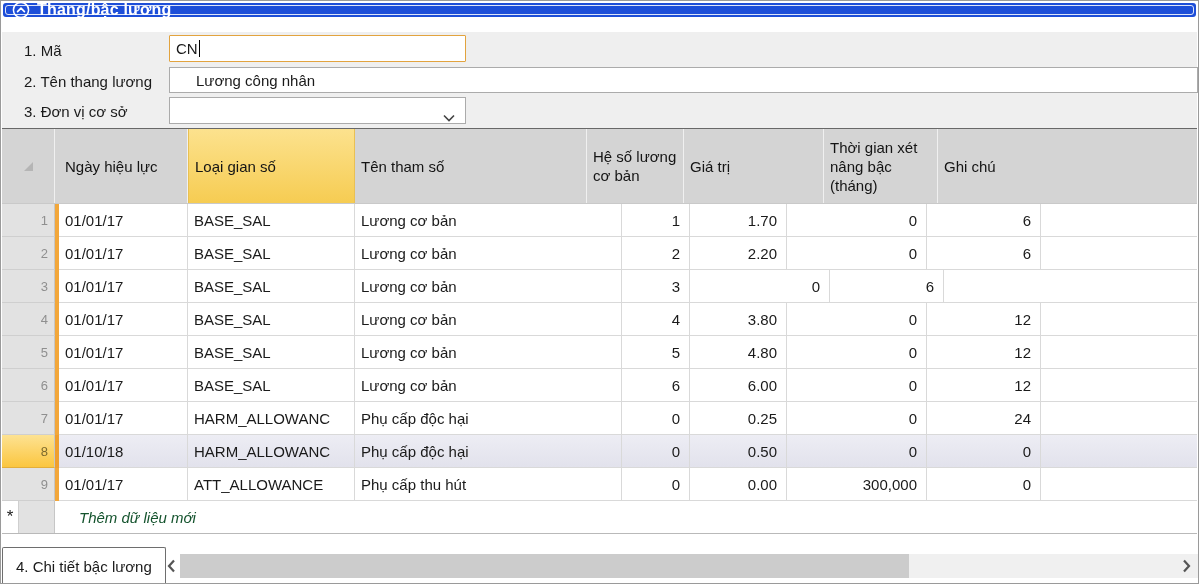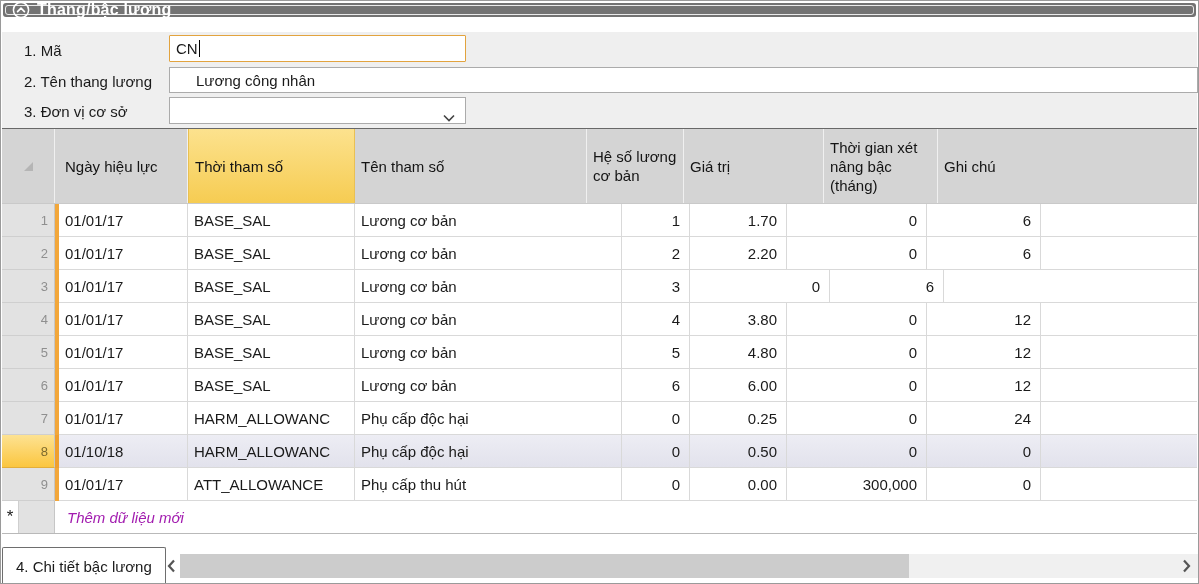--- a/index.html
+++ b/index.html
@@ -4,21 +4,21 @@
 <style>
   * { margin:0; padding:0; box-sizing:border-box; }
   html,body { background:#fff; }
   body { font-family:"Liberation Sans","DejaVu Sans",sans-serif; color:#1a1a1a; }
 
   .window { position:relative; width:1199px; height:584px; background:#fff;
             border:1px solid #9a9a9a; overflow:hidden; }
 
   
   .titlebar { position:absolute; left:2px; top:2px; right:2px; height:14px;
-              background:#737373; border-radius:3px; display:flex; align-items:center; }
+              background:#1d4ed8; border-radius:3px; display:flex; align-items:center; }
   .titlebar::after { content:""; position:absolute; inset:2px; border:1px solid rgba(255,255,255,.85);
                      border-radius:3px; pointer-events:none; }
   .collapse { width:18px; height:18px; margin-left:9px; display:flex; align-items:center; justify-content:center; }
   .title { color:#fff; font-weight:bold; font-size:16px; margin-left:7px; letter-spacing:.2px; }
 
   
   .form { position:absolute; left:1px; right:1px; top:31px; height:96px; background:#efefef; }
   .flabel { position:absolute; left:10px; font-size:15px; color:#1a1a1a;margin-left:12px; }
   .fakeinput { position:absolute; background:#fff; border:1px solid #ababab; font-size:15px;
                display:flex; align-items:center; padding-left:6px; white-space:nowrap; overflow:hidden; }
@@ -54,22 +54,22 @@
 
   .grow.sel .c { background:linear-gradient(#ededf4,#e2e2ec); }
   .grow.sel .rowhead { background:linear-gradient(#fde292,#fbc63f); color:#7d6a2e;
                        border-bottom:1px solid #e3ae39; }
   .grow.sel .stripe { background:#ef9f2e; }
 
   .newrow { display:flex; height:33px; background:#fff; border-bottom:1px solid #b9b9b9; }
   .nr-ind { width:17px; display:flex; align-items:center; justify-content:center;
             font-size:17px; color:#222; border-right:1px solid #cfcfcf; }
   .nr-head { width:36px; background:#e2e2e2; border-right:1px solid #c6c6c6; }
-  .nr-text { flex:1; display:flex; align-items:center; padding-left:12px;
-             font-size:15px; font-style:italic; color:#a21caf; }
+  .nr-text { flex:1; display:flex; align-items:center; padding-left:24px;
+             font-size:15px; font-style:italic; color:#14532d; }
 
   
   .tab { position:absolute; left:1px; top:546px; height:38px; background:#fff;
          border:1px solid #6e6e6e; border-bottom:none; border-radius:2px 2px 0 0;
          display:flex; align-items:center; padding:0 13px; font-size:15px; }
   .scroll-left { position:absolute; left:161px; top:554px; width:18px; height:22px;
                  display:flex; align-items:center; justify-content:center; }
   .hscroll { position:absolute; left:179px; right:0; top:553px; height:24px; background:#f0f0f0; }
   .thumb { position:absolute; left:0; top:0; width:729px; height:24px; background:#cccccc; }
   .scroll-right { position:absolute; right:3px; top:0; width:18px; height:24px;
@@ -114,21 +114,21 @@
     </div>
   </div>
 
   <div class="grid">
     <div class="ghead">
       <div class="corner">
         <div class="tri"></div>
       </div>
       <div class="hfill" style="background:#d4d4d4"></div>
       <div class="hc h-date">Ngày hiệu lực</div>
-      <div class="hc h-type">Thời tham số</div>
+      <div class="hc h-type">Loại gian số</div>
       <div class="hc h-name">Tên tham số</div>
       <div class="hc h-coef">Hệ số lương cơ bản</div>
       <div class="hc h-value">Giá trị</div>
       <div class="hc h-months">Thời gian xét nâng bậc (tháng)</div>
       <div class="hc h-note">Ghi chú</div>
     </div>
 
     <div id="rows">
         <div class="grow">
           <div class="rowhead">1</div>

